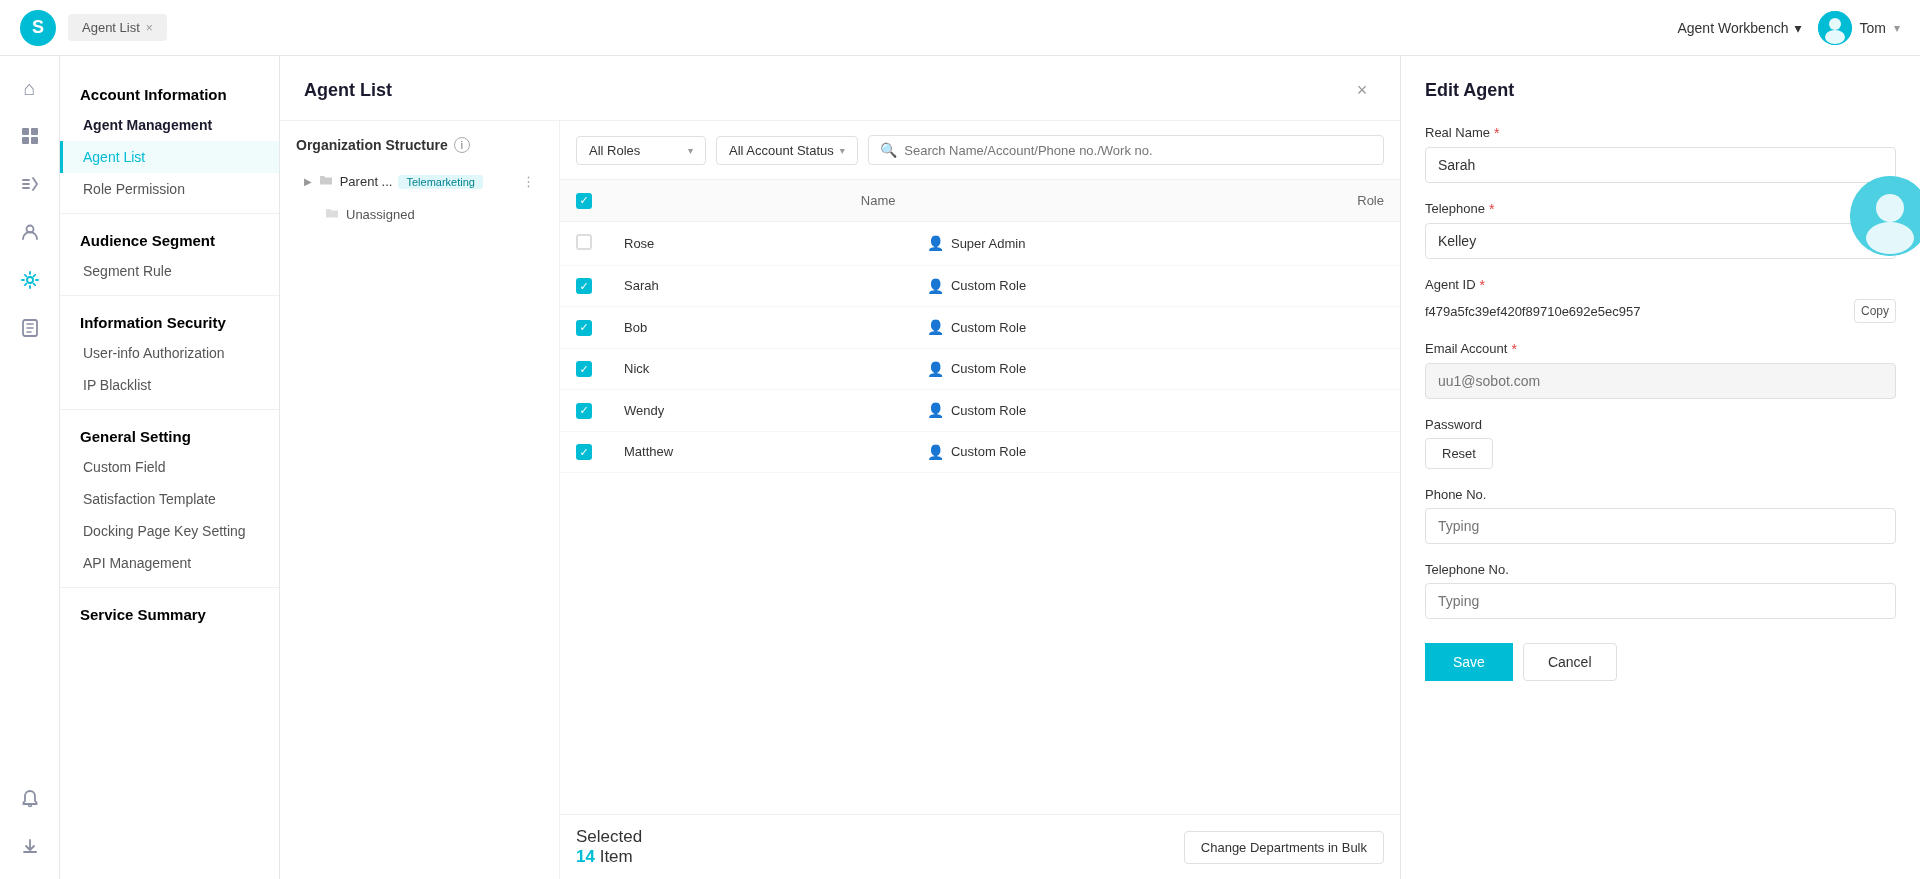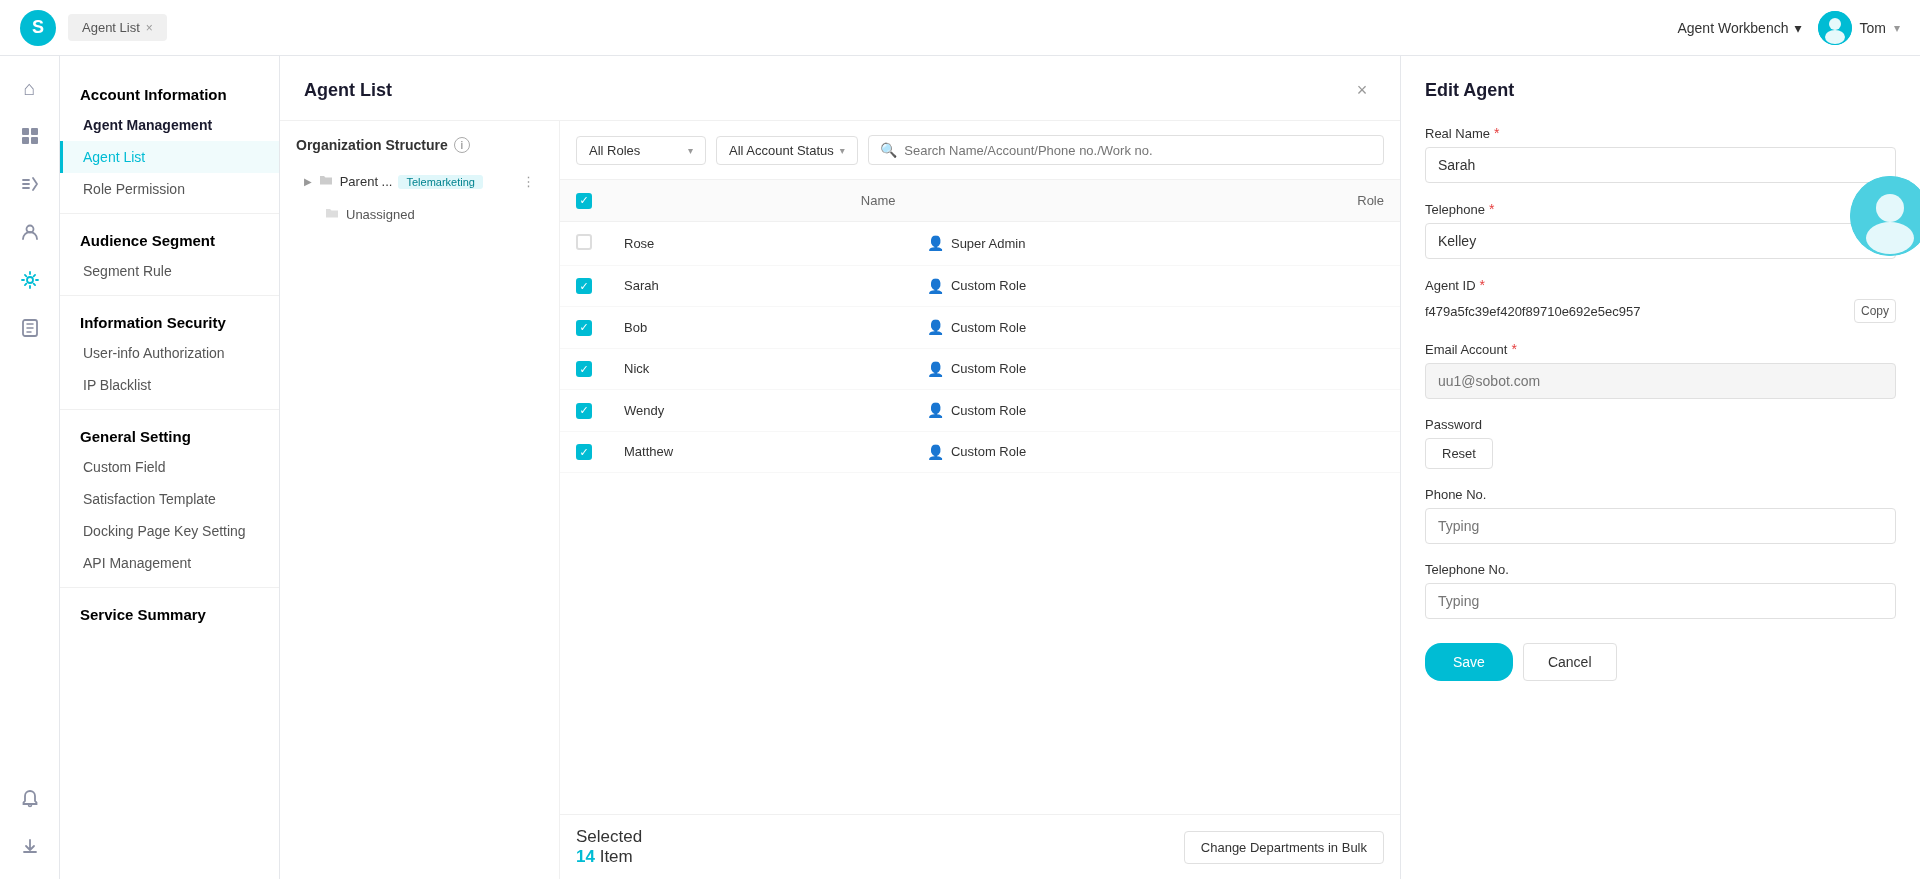--- a/index.html
+++ b/index.html
@@ -77,30 +77,30 @@
 
     .table-footer { padding: 12px 16px; border-top: 1px solid #f0f0f0; display: flex; align-items: center; justify-content: space-between; }
     .selected-info { font-size: 17px; color: #333; }
     .selected-count { color: #00bcd4; font-weight: 600; }
     .bulk-btn { padding: 8px 16px; border: 1px solid #e0e0e0; border-radius: 4px; background: #fff; font-size: 13px; color: #333; cursor: pointer; }
 
     
     .edit-panel { width: 520px; background: #fff; border-left: 1px solid #e5e7eb; padding: 24px; overflow-y: auto; flex-shrink: 0; position: relative; }
     .edit-title { font-size: 18px; font-weight: 600; color: #1a1a2e; margin-bottom: 24px; }
     .form-group { margin-bottom: 18px; }
-    .form-label { font-size: 13px; color: #333; font-weight: 500; margin-bottom: 6px; display: flex; align-items: center; gap: 4px; }
+    .form-label { font-size: 13px; color: #333; font-weight: 500; margin-bottom: 6px; display: flex; align-items: flex-start; gap: 4px; }
     .required { color: #e53e3e; font-size: 14px; }
     .form-input { width: 100%; border: 1px solid #e0e0e0; border-radius: 4px; padding: 9px 12px; font-size: 14px; color: #333; outline: none; }
     .form-input.disabled { background: #f5f5f5; color: #999; }
     .agent-id-row { display: flex; align-items: center; gap: 10px; }
     .agent-id-val { font-size: 13px; color: #333; flex: 1; word-break: break-all; }
     .copy-btn { padding: 4px 6px; border: 1px solid #e0e0e0; border-radius: 4px; font-size: 12px; color: #555; cursor: pointer; background: #fff; white-space: nowrap; }
     .reset-btn { padding: 7px 16px; border: 1px solid #e0e0e0; border-radius: 4px; font-size: 13px; color: #333; cursor: pointer; background: #fff; }
     .form-actions { display: flex; gap: 10px; margin-top: 24px; }
-    .save-btn { padding: 10px 28px; background: #00bcd4; color: #fff; border: none; border-radius: 16px; font-size: 14px; cursor: pointer; font-weight: 500; }
+    .save-btn { padding: 10px 28px; background: #00bcd4; color: #fff; border: none; border-radius: 0; font-size: 14px; cursor: pointer; font-weight: 500; }
     .cancel-btn { padding: 10px 24px; background: #fff; color: #333; border: 1px solid #e0e0e0; border-radius: 4px; font-size: 14px; cursor: pointer; }
 
     
     .avatar-circle { position: absolute; right: -10px; top: 120px; width: 80px; height: 80px; border-radius: 50%; background: #4dd0e1; overflow: hidden; display: flex; align-items: center; justify-content: center; }
 
     
     .icon-sidebar-bottom { margin-top: auto; }
   </style>
 </head>
 <body>

